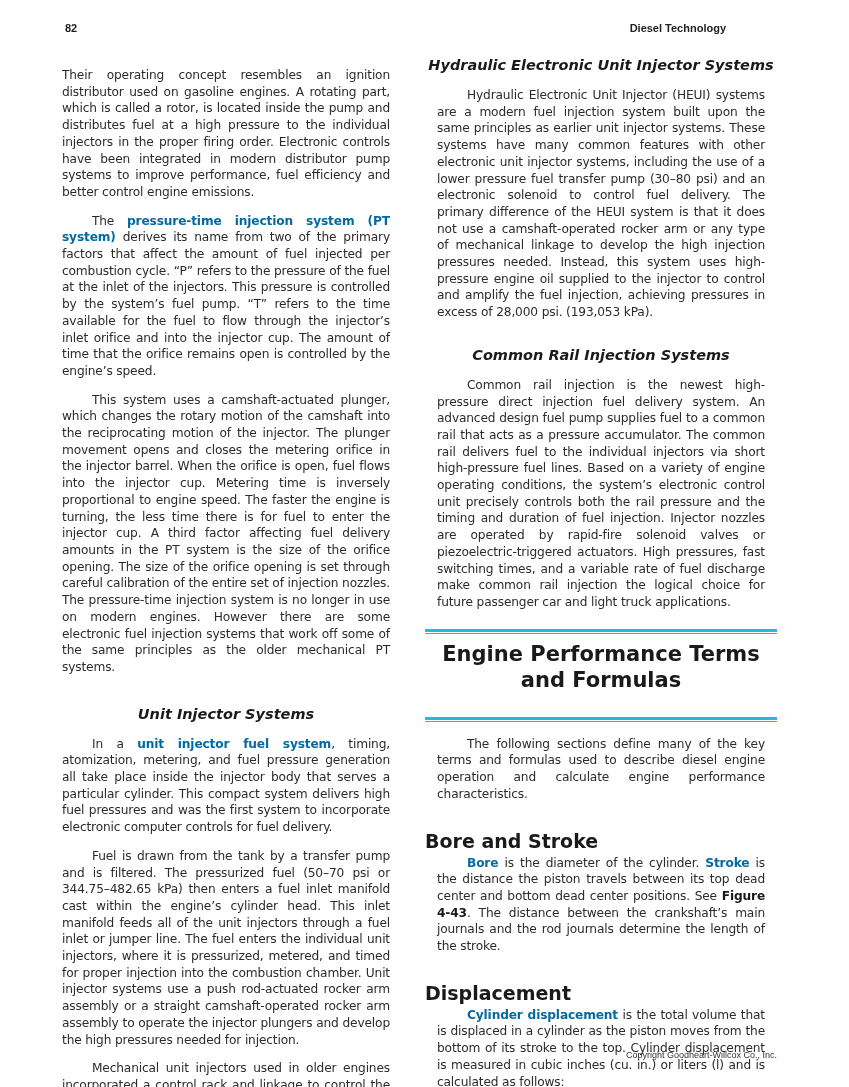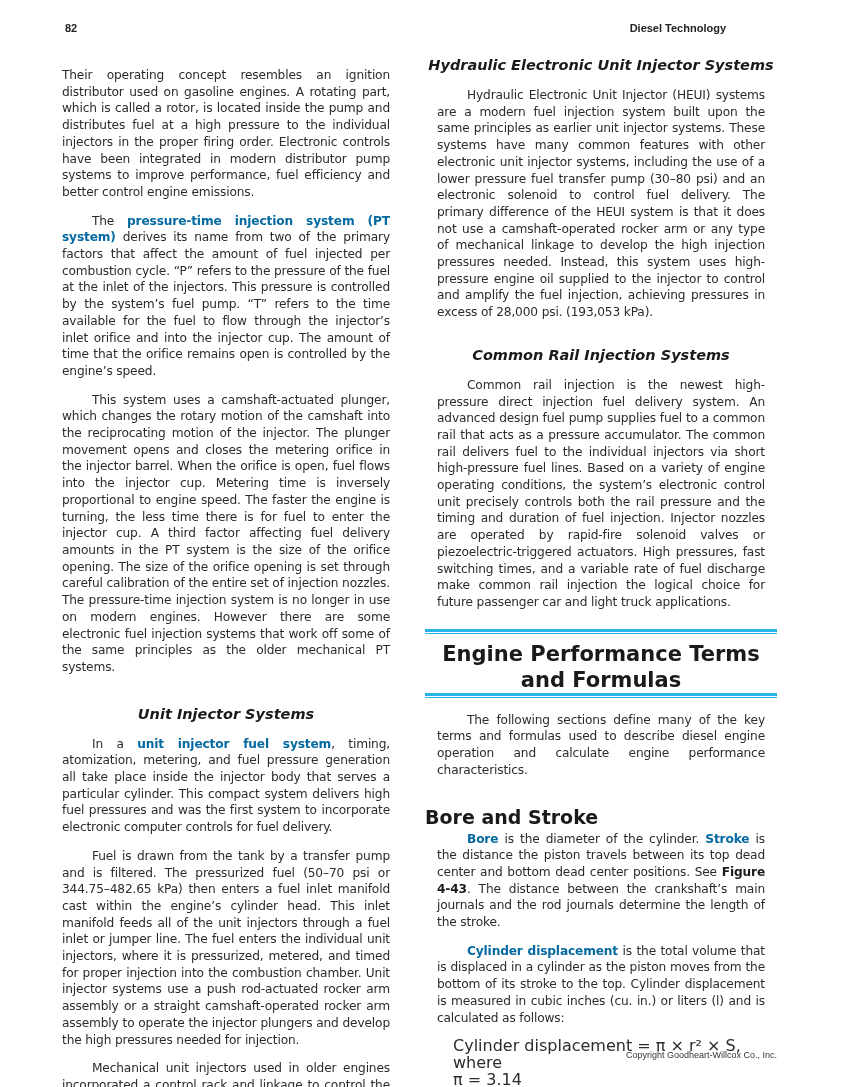--- a/index.html
+++ b/index.html
@@ -16,21 +16,21 @@
   p.ind { text-indent: 30px; }
   h3 { margin: 0; font-size: 14.5px; font-style: italic; font-weight: bold; text-align: center;
        color: #1a1a1a; line-height: 20px; }
   h2 { margin: 0; font-size: 19px; font-weight: bold; color: #1a1a1a; line-height: 24px; }
   .bi { font-weight: bold; color: #0369a1; }
   .b { font-weight: bold; color: #1a1a1a; }
   .major { margin: 18px 0 0 0; }
   .rule { height: 7px; position: relative; }
   .rule::before { content: ""; position: absolute; left: 0; right: 0; top: 0; height: 3px; background: #2bb5e6; }
   .rule::after  { content: ""; position: absolute; left: 0; right: 0; top: 4px; height: 1.5px; background: #2bb5e6; }
-  .major-title { font-size: 21px; font-weight: bold; text-align: center; line-height: 26px; color: #1a1a1a; padding: 5px 0 0 0; }
+  .major-title { font-size: 21px; font-weight: bold; text-align: center; line-height: 26px; color: #1a1a1a; padding: 5px 0 24px 0; }
   .formula { padding-left: 28px; font-size: 16px; line-height: 16.7px; }
   .copyright { position: absolute; right: 72px; top: 1050px; font-family: "Liberation Sans", sans-serif; font-size: 9px; color: #333; }
 </style>
 </head>
 <body>
 
 <div class="hdr page-num">82</div>
 <div class="hdr running-title">Diesel Technology</div>
 
 <div class="col col-left">
@@ -58,20 +58,21 @@
       <div>Engine Performance Terms</div>
       <div>and Formulas</div>
     </div>
     <div class="rule"></div>
   </div>
   <p class="ind" style="margin-top:12px;">The following sections define many of the key terms and formulas used to describe diesel engine operation and calculate engine performance characteristics.</p>
 
   <h2 style="margin-top:26px;">Bore and Stroke</h2>
   <p class="ind" style="margin-top:2px;"><span class="bi">Bore</span><span> is the diameter of the cylinder. </span><span class="bi">Stroke</span><span> is the distance the piston travels between its top dead center and bottom dead center positions. See </span><span class="b">Figure 4-43</span><span>. The distance between the crankshaft’s main journals and the rod journals determine the length of the stroke.</span></p>
 
+  <h2 style="margin-top:26px;">Displacement</h2>
   <p class="ind" style="margin-top:2px;"><span class="bi">Cylinder displacement</span><span> is the total volume that is displaced in a cylinder as the piston moves from the bottom of its stroke to the top. Cylinder displacement is measured in cubic inches (cu. in.) or liters (l) and is calculated as follows:</span></p>
   <div class="formula">
     <div>Cylinder displacement = π × r² × S, where</div>
     <div>π = 3.14</div>
     <div>r = bore radius (1/2 bore diameter)</div>
   </div>
 </div>
 
 <div class="copyright">Copyright Goodheart-Willcox Co., Inc.</div>
 

